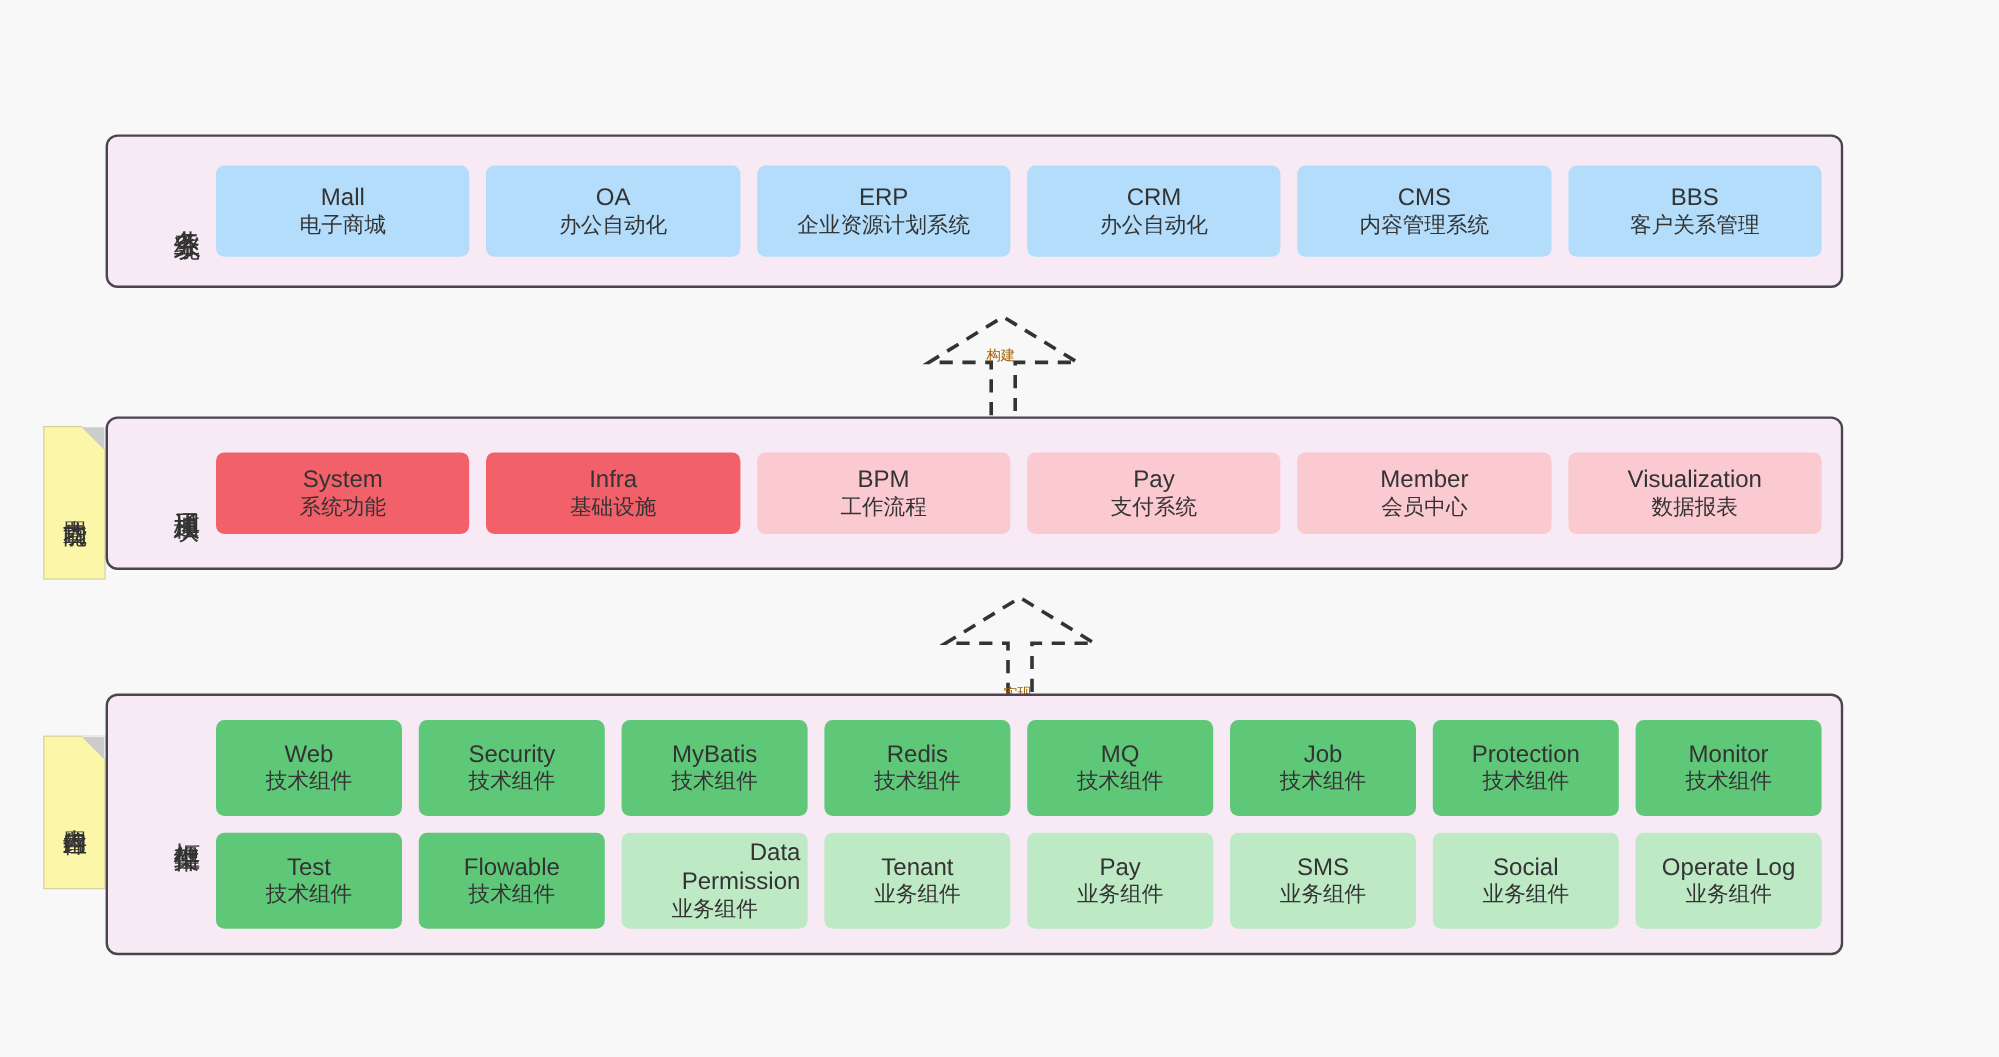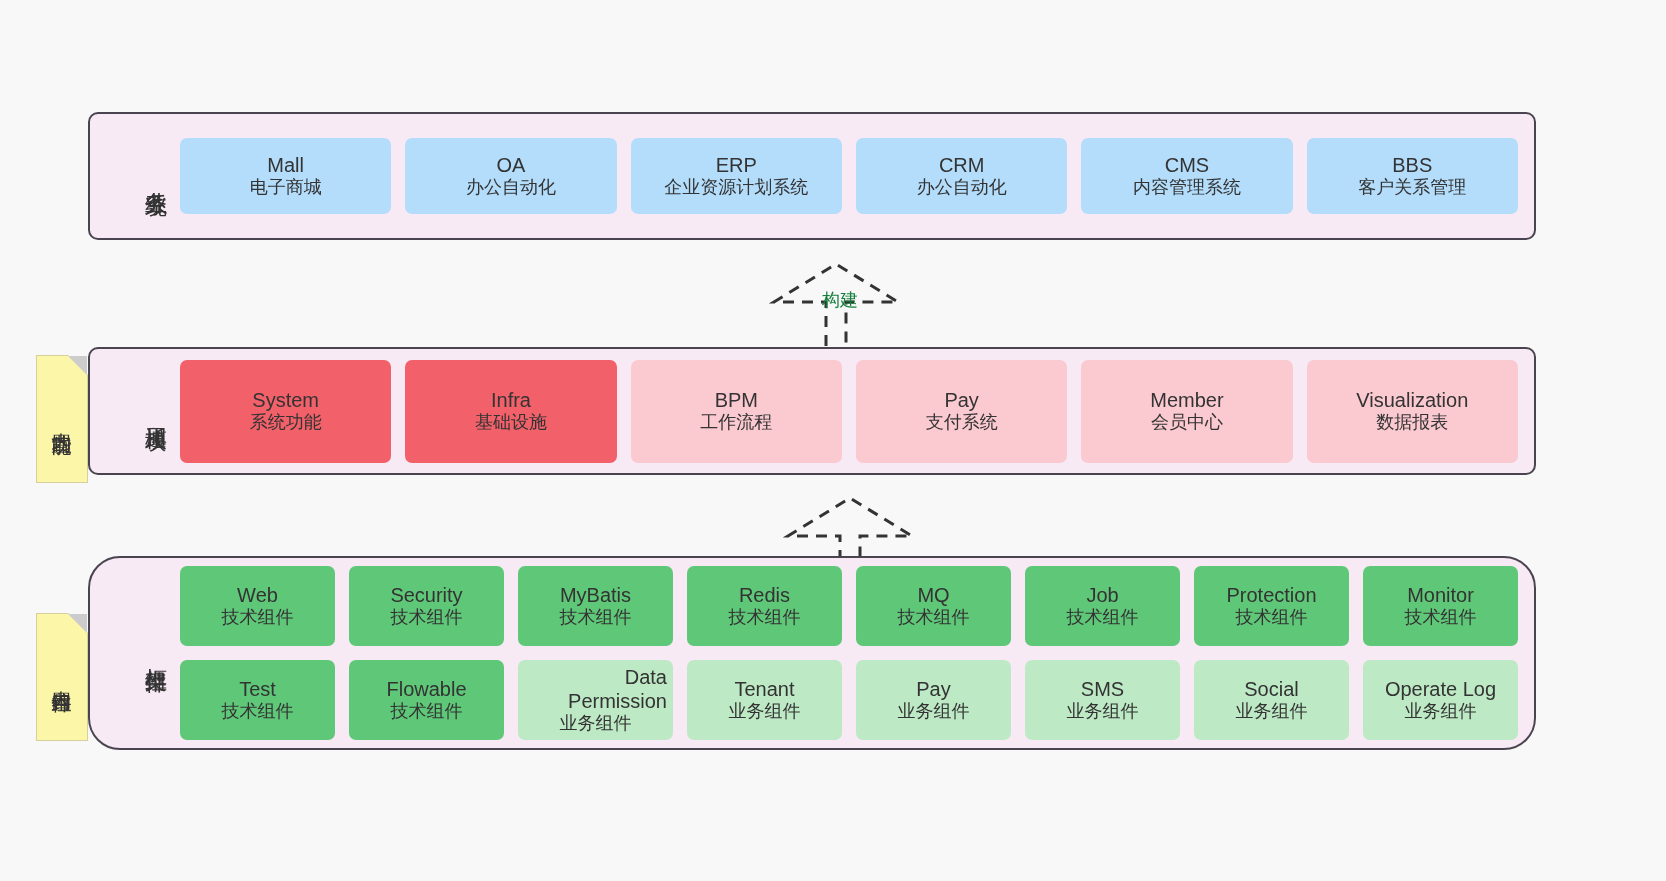--- a/index.html
+++ b/index.html
@@ -85,24 +85,24 @@
   
   .c-blue       { background: #b3ddfb; }
   .c-red        { background: #f2606a; }
   .c-pink       { background: #fbc9d0; }
   .c-green      { background: #5fc878; }
   .c-lightgreen { background: #bde9c5; text-align: right; }
 
   
   #layer-business  { left: 88px;  top: 112px; width: 1448px; height: 128px; }
   #layer-modules   { left: 88px;  top: 347px; width: 1448px; height: 128px; }
-  #layer-framework { left: 88px;  top: 556px; width: 1448px; height: 194px; border-radius: 32px; }
+  #layer-framework { left: 88px;  top: 578px; width: 1448px; height: 218px; }
 
   #layer-business  .card { height: 76px; }
-  #layer-modules   .card { height: 103px; }
+  #layer-modules   .card { height: 68px; }
   #layer-framework .card { height: 80px; }
 
   
   .note {
     position: absolute;
     width: 52px;
     background: #fcf7a8;
     border: 1px solid #d6d0a0;
     box-sizing: border-box;
     display: flex;
@@ -132,22 +132,22 @@
     background: #f8f8f8;
     clip-path: polygon(0 0, 100% 0, 100% 100%);
   }
   #note-functions  { left: 36px; top: 355px; height: 128px; }
   #note-components { left: 36px; top: 613px; height: 128px; }
 
   
   .arrow-wrap { position: absolute; }
   .arrow-label {
     position: absolute;
-    font-size: 18px;
-    color: #15803d;
+    font-size: 12px;
+    color: #a16207;
     background: transparent;
     white-space: nowrap;
   }
 </style>
 </head>
 <body>
 
 <div id="canvas">
 
   <div class="layer" id="layer-business">

